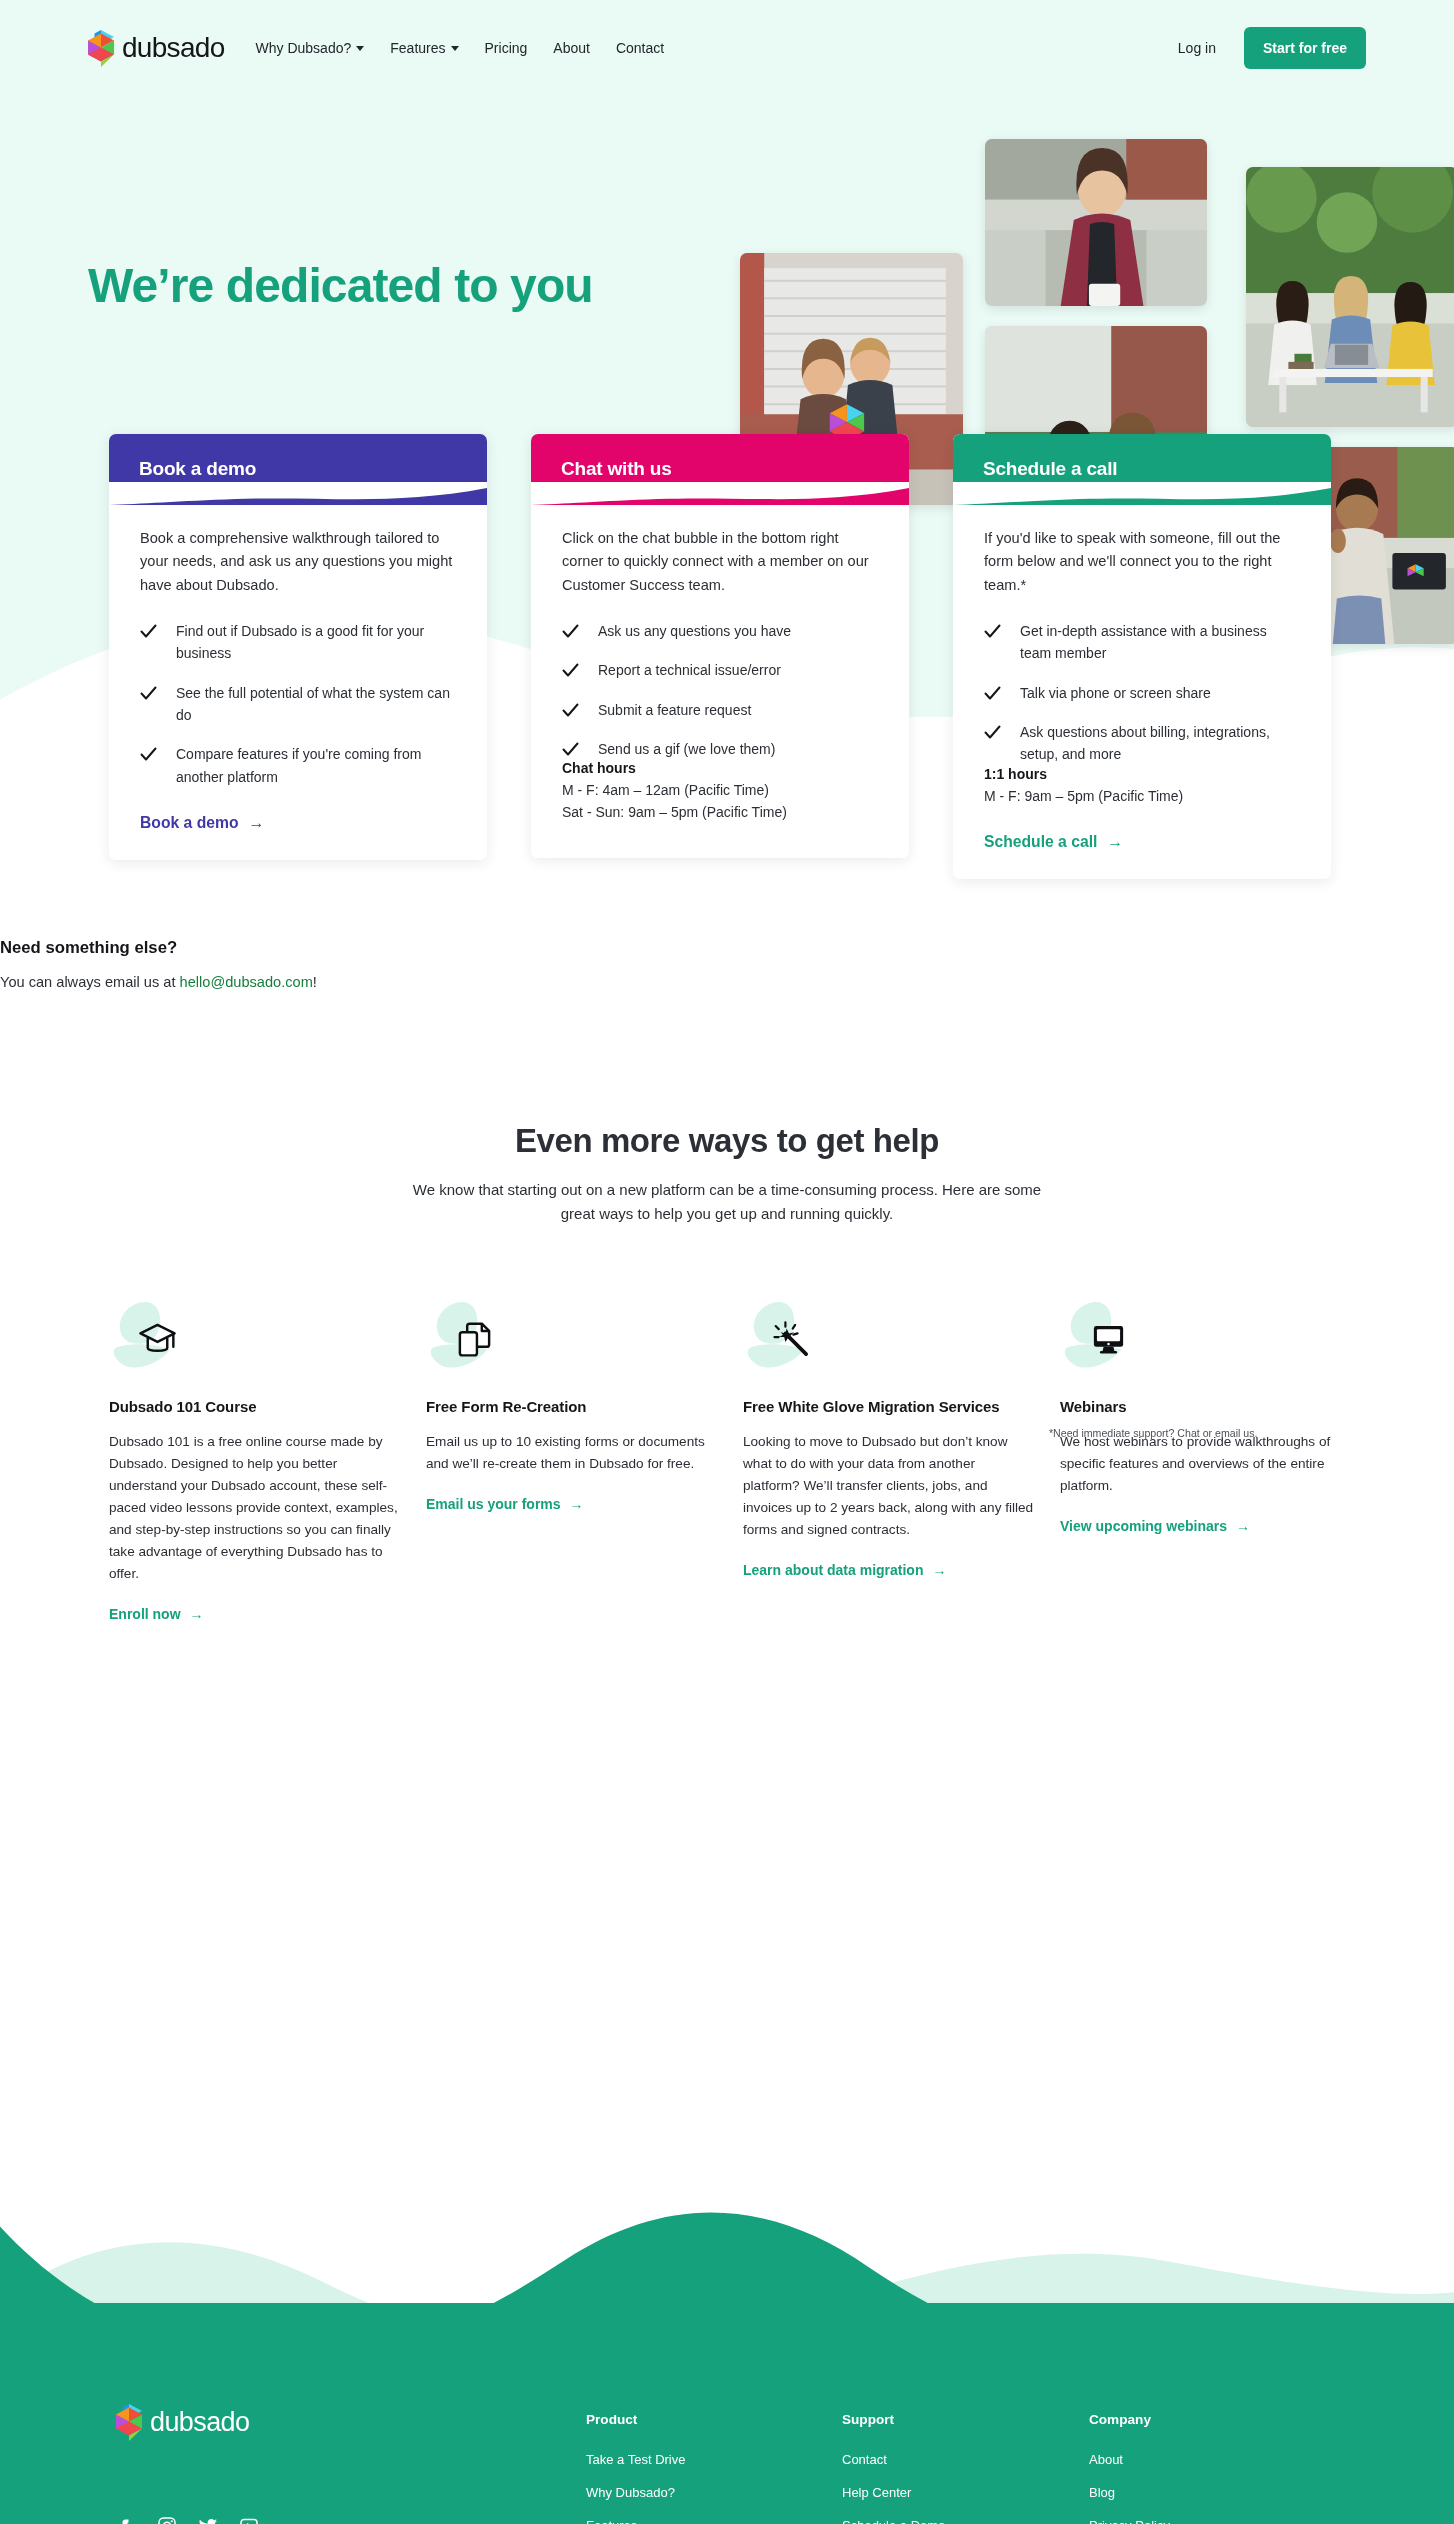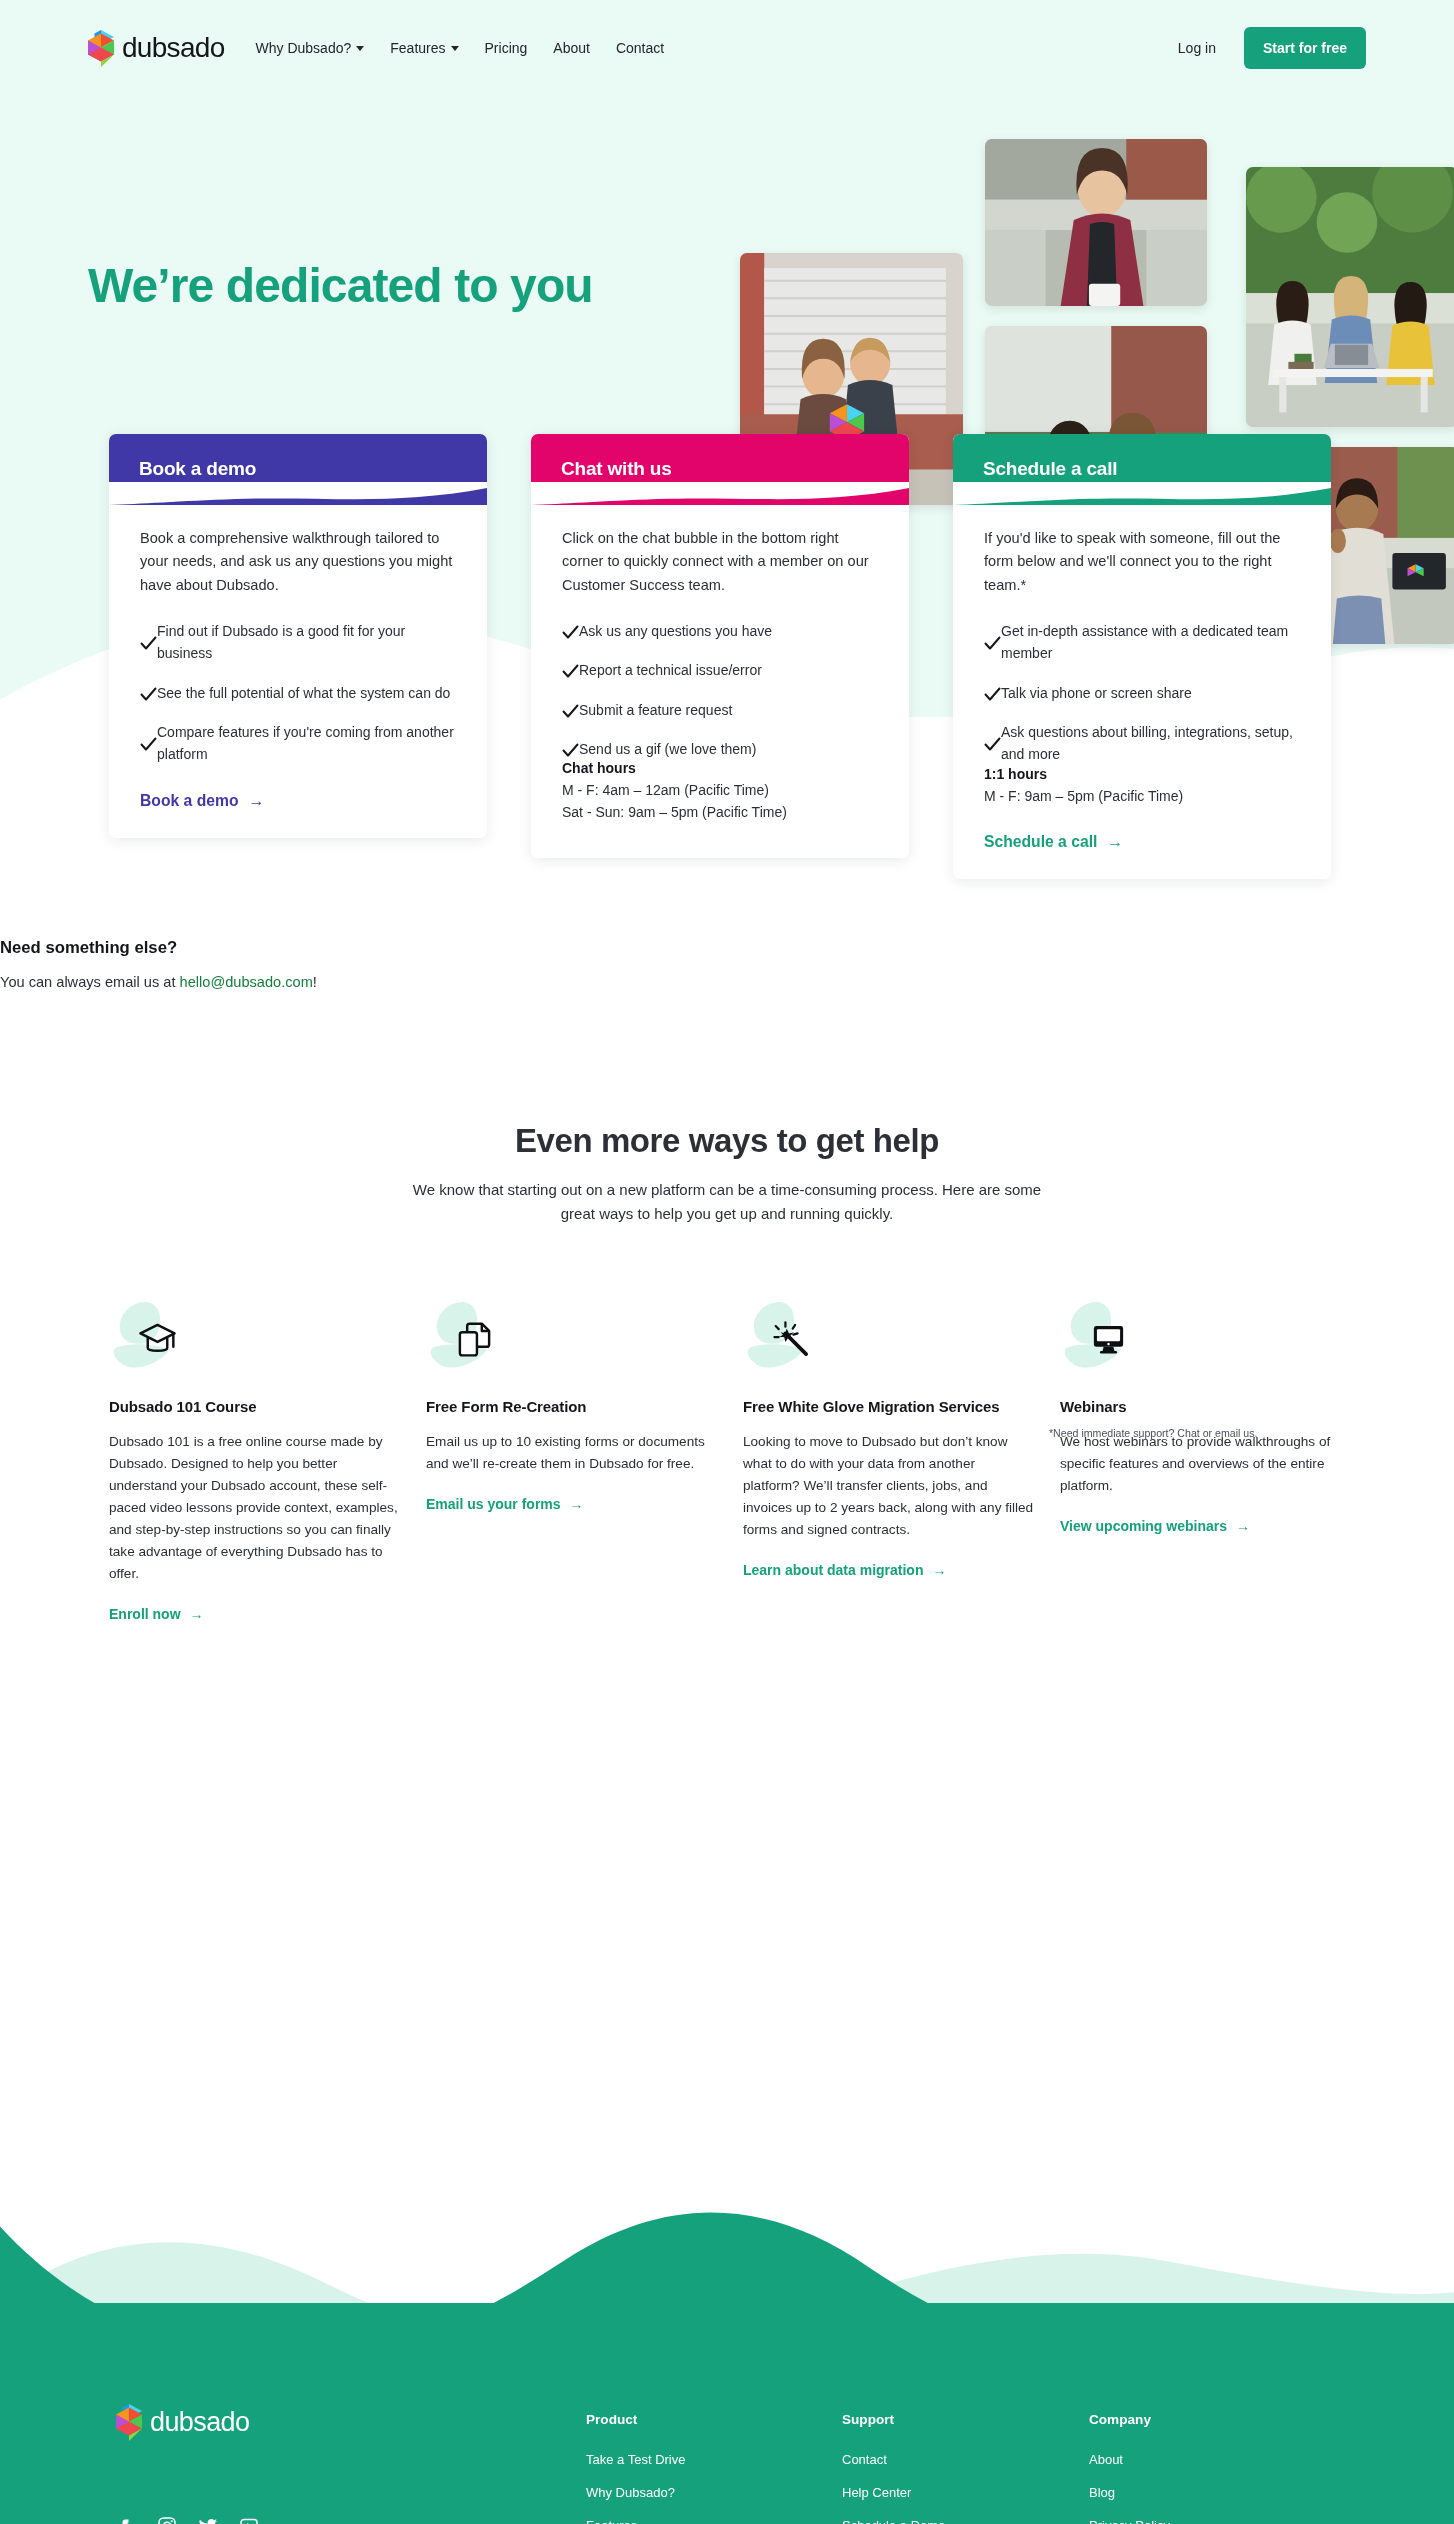--- a/index.html
+++ b/index.html
@@ -66,21 +66,21 @@
   }
   .card-head { position: relative; height: 71px; }
   .card-head-title {
     position: absolute; left: 30px; top: 24px;
     font-size: 19px; font-weight: 700; color: #fff; letter-spacing: -0.2px;
   }
   .card-head svg { position: absolute; left: 0; bottom: -0.5px; width: 100%; height: 23px; display: block; }
   .card-body { padding: 22px 31px 28px 31px; }
   .card-desc { font-size: 14.6px; line-height: 1.62; color: #2b2f35; }
   .check-list { margin-top: 22px; list-style: none; }
-  .check-item { display: flex; margin-bottom: 17px; align-items: center; }
+  .check-item { display: flex; gap: 19px; margin-bottom: 17px; align-items: flex-start; }
   .check-item:last-child { margin-bottom: 0; }
   .chk { width: 17px; height: 17px; flex: 0 0 17px; margin-top: 3px; }
   .chk svg { display: block; }
   .check-text { font-size: 14px; line-height: 1.6; color: #2b2f35; }
   .hours-block { }
   .hours-title { font-size: 14px; font-weight: 700; color: #15161a; margin-bottom: 4px; }
   .hours-line { font-size: 14px; line-height: 1.52; color: #2b2f35; }
   .card-link { margin-top: 26px; font-size: 15.7px; font-weight: 700; display: inline-flex; align-items: center; gap: 10px; cursor: pointer; }
   .card-link .arr { font-size: 16px; line-height: 1; }
   .link-purple { color: #4138a8; }
@@ -400,21 +400,21 @@
       </div>
       <div class="card-body">
         <p class="card-desc">If you'd like to speak with someone, fill out the form below and we'll connect you to the right team.*</p>
         <ul class="check-list">
           <li class="check-item">
             <span class="chk">
                 <svg width="17" height="17" viewBox="0 0 34 34">
                   <path d="M3 17 L12 27 L31 5" stroke="#15161a" stroke-width="4" fill="none" stroke-linecap="round" stroke-linejoin="round"></path>
                 </svg>
               </span>
-            <span class="check-text">Get in-depth assistance with a dedicated team member</span>
+            <span class="check-text">Get in-depth assistance with a business team member</span>
           </li>
           <li class="check-item">
             <span class="chk">
                 <svg width="17" height="17" viewBox="0 0 34 34">
                   <path d="M3 17 L12 27 L31 5" stroke="#15161a" stroke-width="4" fill="none" stroke-linecap="round" stroke-linejoin="round"></path>
                 </svg>
               </span>
             <span class="check-text">Talk via phone or screen share</span>
           </li>
           <li class="check-item">

